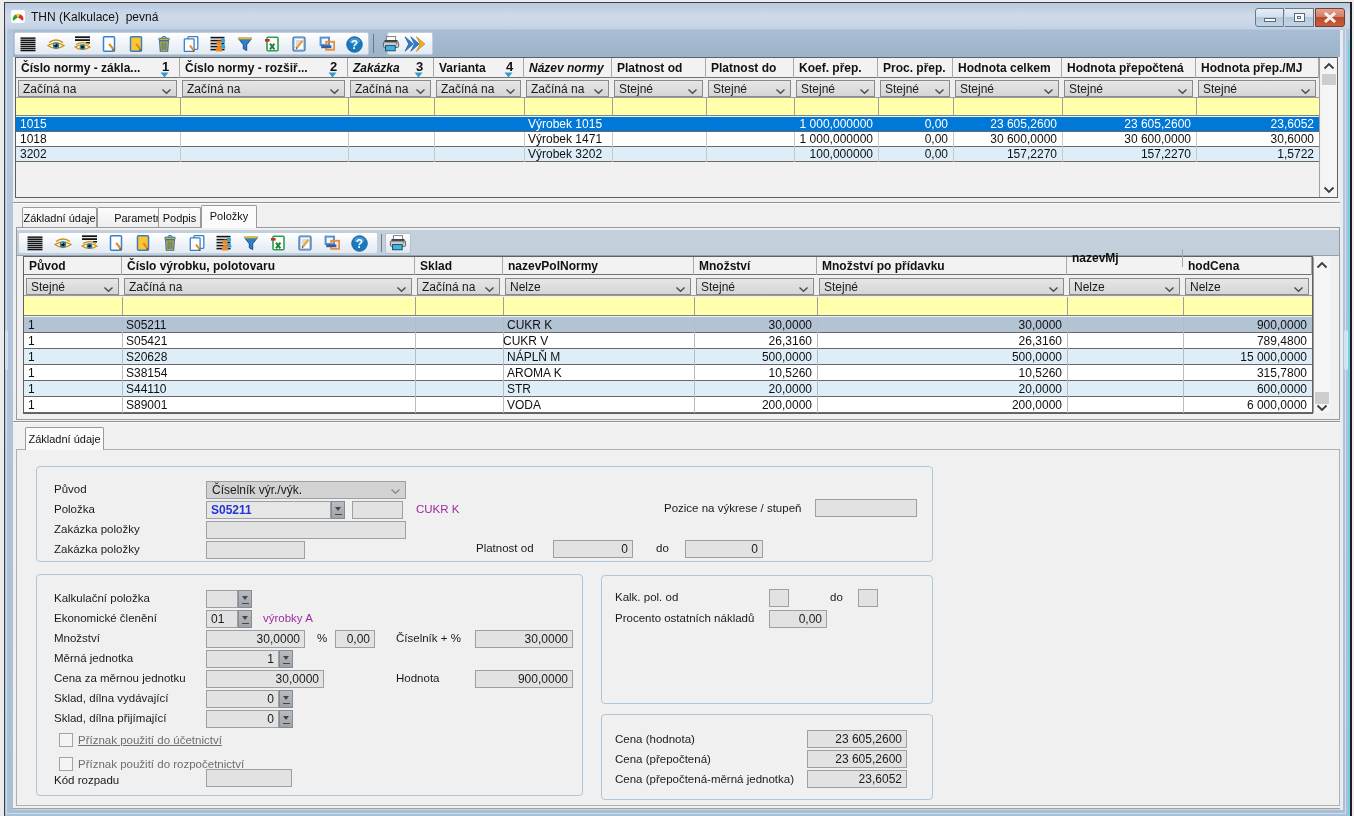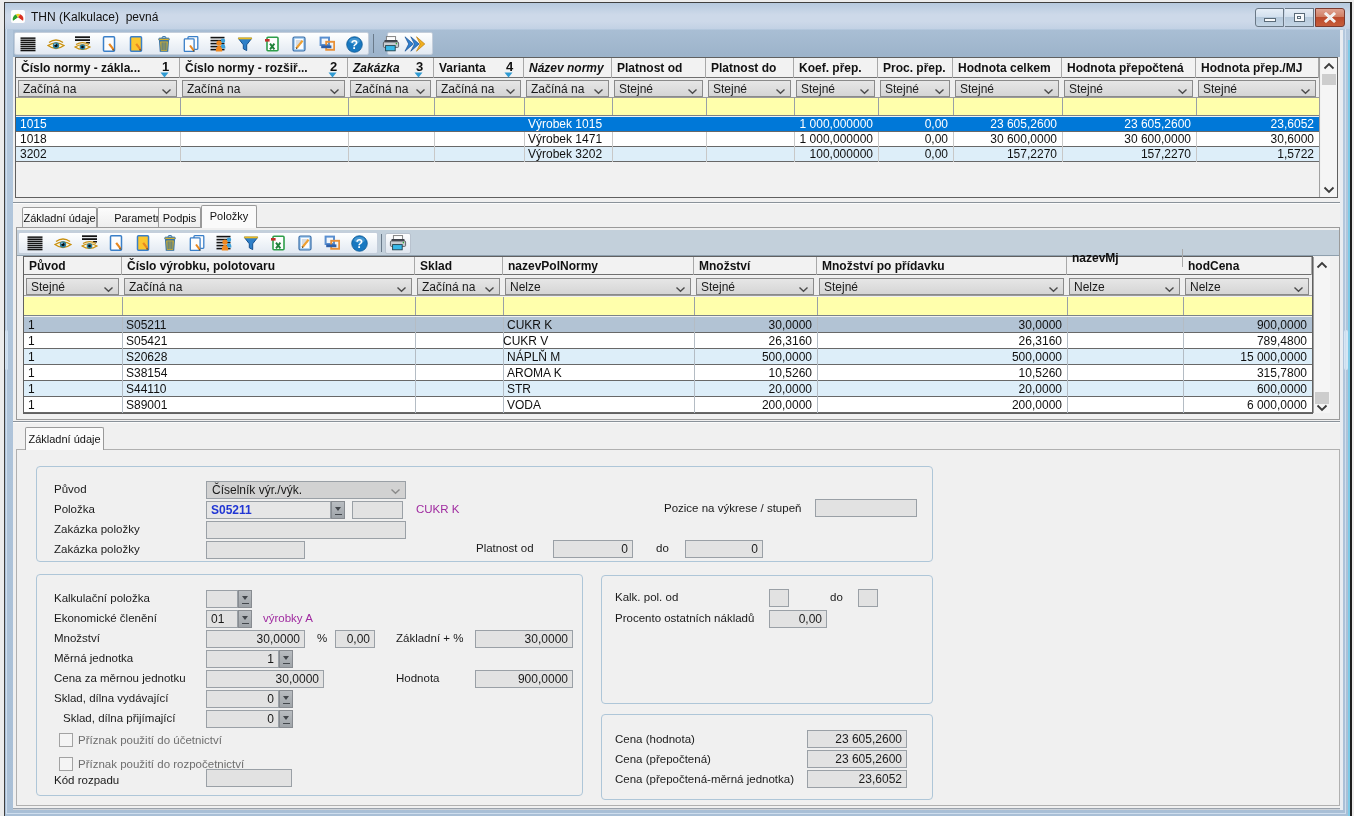--- a/index.html
+++ b/index.html
@@ -640,37 +640,37 @@
 <div class="inp" style="left:206px;top:590px;width:32px;height:18px;line-height:16px;background:#e2e2e2;padding-left:4px;"></div>
 <div class="spin" style="left:238px;top:590px;width:14px;height:18px;"></div>
 <div class="lbl" style="left:54px;top:612px;color:#1a1a1a;">Ekonomické členění</div>
 <div class="inp" style="left:206px;top:610px;width:32px;height:18px;line-height:16px;background:#e2e2e2;padding-left:4px;">01</div>
 <div class="spin" style="left:238px;top:610px;width:14px;height:18px;"></div>
 <div class="lbl" style="left:263px;top:612px;color:#a02ba0;">výrobky A</div>
 <div class="lbl" style="left:54px;top:632px;color:#1a1a1a;">Množství</div>
 <div class="inp" style="left:206px;top:630px;width:99px;height:18px;line-height:16px;background:#e2e2e2;text-align:right;padding-right:4px;">30,0000</div>
 <div class="lbl" style="left:317px;top:632px;color:#1a1a1a;">%</div>
 <div class="inp" style="left:335px;top:630px;width:40px;height:18px;line-height:16px;background:#e2e2e2;text-align:right;padding-right:4px;">0,00</div>
-<div class="lbl" style="left:396px;top:632px;color:#1a1a1a;">Základní + %</div>
+<div class="lbl" style="left:396px;top:632px;color:#1a1a1a;">Číselník + %</div>
 <div class="inp" style="left:475px;top:630px;width:98px;height:18px;line-height:16px;background:#e2e2e2;text-align:right;padding-right:4px;">30,0000</div>
 <div class="lbl" style="left:54px;top:652px;color:#1a1a1a;">Měrná jednotka</div>
 <div class="inp" style="left:206px;top:650px;width:73px;height:18px;line-height:16px;background:#e2e2e2;text-align:right;padding-right:4px;">1</div>
 <div class="spin" style="left:279px;top:650px;width:14px;height:18px;"></div>
 <div class="lbl" style="left:54px;top:672px;color:#1a1a1a;">Cena za měrnou jednotku</div>
 <div class="inp" style="left:206px;top:670px;width:118px;height:18px;line-height:16px;background:#e2e2e2;text-align:right;padding-right:4px;">30,0000</div>
 <div class="lbl" style="left:396px;top:672px;color:#1a1a1a;">Hodnota</div>
 <div class="inp" style="left:475px;top:670px;width:98px;height:18px;line-height:16px;background:#e2e2e2;text-align:right;padding-right:4px;">900,0000</div>
 <div class="lbl" style="left:54px;top:692px;color:#1a1a1a;">Sklad, dílna vydávající</div>
 <div class="inp" style="left:206px;top:690px;width:73px;height:18px;line-height:16px;background:#e2e2e2;text-align:right;padding-right:4px;">0</div>
 <div class="spin" style="left:279px;top:690px;width:14px;height:18px;"></div>
-<div class="lbl" style="left:54px;top:712px;color:#1a1a1a;margin-left:9px;">Sklad, dílna přijímající</div>
+<div class="lbl" style="left:54px;top:712px;color:#1a1a1a;">Sklad, dílna přijímající</div>
 <div class="inp" style="left:206px;top:710px;width:73px;height:18px;line-height:16px;background:#e2e2e2;text-align:right;padding-right:4px;">0</div>
 <div class="spin" style="left:279px;top:710px;width:14px;height:18px;"></div>
 <div class="a" style="left:59px;top:733px;width:14px;height:14px;background:#f4f4f4;border:1px solid #a2a2a2;"></div>
-<div class="lbl" style="left:78px;top:734px;color:#6e6e6e;">Příznak použití do účetnictví</div>
+<div class="lbl" style="left:78px;top:734px;color:#6e6e6e;text-decoration:underline;">Příznak použití do účetnictví</div>
 <div class="a" style="left:59px;top:757px;width:14px;height:14px;background:#f4f4f4;border:1px solid #a2a2a2;"></div>
 <div class="lbl" style="left:78px;top:758px;color:#6e6e6e;">Příznak použití do rozpočetnictví</div>
 <div class="lbl" style="left:54px;top:774px;color:#1a1a1a;">Kód rozpadu</div>
 <div class="inp" style="left:206px;top:769px;width:86px;height:18px;line-height:16px;background:#e2e2e2;padding-left:4px;"></div>
 <div class="lbl" style="left:615px;top:591px;color:#1a1a1a;">Kalk. pol. od</div>
 <div class="inp" style="left:769px;top:589px;width:20px;height:18px;line-height:16px;background:#e2e2e2;padding-left:4px;"></div>
 <div class="lbl" style="left:830px;top:591px;color:#1a1a1a;">do</div>
 <div class="inp" style="left:858px;top:589px;width:20px;height:18px;line-height:16px;background:#e2e2e2;padding-left:4px;"></div>
 <div class="lbl" style="left:615px;top:612px;color:#1a1a1a;">Procento ostatních nákladů</div>
 <div class="inp" style="left:769px;top:610px;width:58px;height:18px;line-height:16px;background:#e2e2e2;text-align:right;padding-right:4px;">0,00</div>

